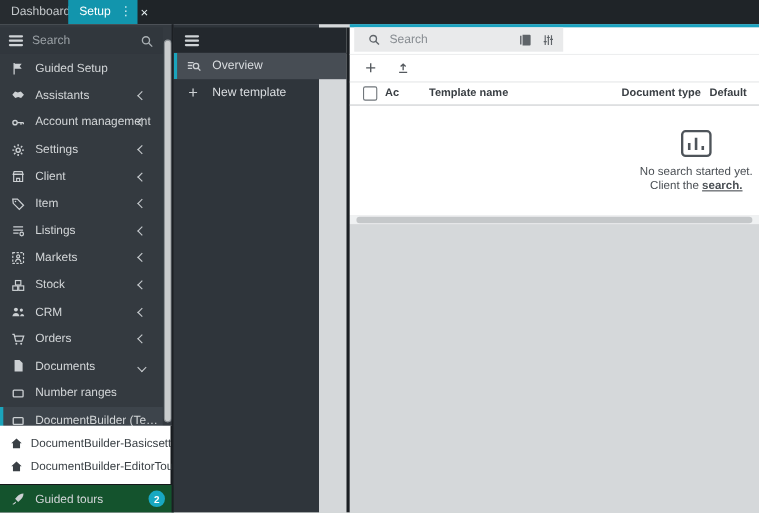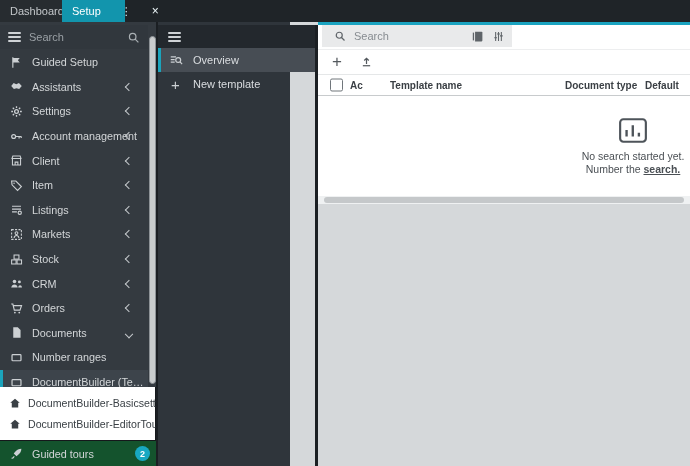--- a/index.html
+++ b/index.html
@@ -6,21 +6,21 @@
   html,body { width:690px; height:466px; }
   body {
     position:relative; overflow:hidden;
     font-family:"Liberation Sans", sans-serif;
     background:#d5d8da; font-size:11px;
   }
   svg { display:block; }
 
   
   .topbar { position:absolute; left:0; top:0; width:690px; height:22px; background:#1f2428; display:flex; }
-  .tab { height:22px; display:flex; align-items:center; padding:0 8px 0 10px; gap:20px; color:#c3c7ca; cursor:pointer; }
+  .tab { height:22px; display:flex; align-items:center; padding:0 8px 0 10px; gap:8px; color:#c3c7ca; cursor:pointer; }
   .tab.dashboard { width:62px; background:#272c30; }
   .tab.setup { width:63px; background:#1295ad; color:#fff; }
   .kebab { font-size:11px; line-height:1; color:#9aa0a5; }
   .tab.setup .kebab { color:#d6f0f5; }
   .tab-close { font-size:12px; line-height:1; color:#eef8fa; }
 
   
   .sidebar { position:absolute; left:0; top:22px; width:158px; height:444px; background:#343a40; color:#d3d6d8; }
   .side-header { position:absolute; left:0; top:3px; width:148px; height:24px; background:#31373d; display:flex; align-items:center; padding:0 8px; gap:8px; }
   .side-header input { flex:1; min-width:0; background:transparent; border:none; outline:none; color:#d3d6d8; font-size:11px; font-family:inherit; }
@@ -123,36 +123,36 @@
       <span class="ic">
           <svg width="13" height="13" viewBox="0 0 16 16">
             <path d="M1.5 7.5L4.5 3.8l3.2 1.3L11 3.8l3.5 3.7-3.2 3.7-3.3-1-3.2 1z" fill="currentColor"></path>
           </svg>
         </span>
       <span class="lbl">Assistants</span>
       <span class="chev l"></span>
     </div>
     <div class="mi">
       <span class="ic">
+          <svg width="13" height="13" viewBox="0 0 16 16" fill="none" stroke="currentColor" stroke-width="1.5">
+            <circle cx="4.5" cy="8" r="2.4"></circle>
+            <path d="M7 8h7M11.2 8v2.4M13.8 8v1.8"></path>
+          </svg>
+        </span>
+      <span class="lbl">Account management</span>
+      <span class="chev l"></span>
+    </div>
+    <div class="mi">
+      <span class="ic">
           <svg width="13" height="13" viewBox="0 0 16 16" fill="none" stroke="currentColor" stroke-width="1.6">
             <circle cx="8" cy="8" r="2.3"></circle>
             <path d="M8 1.5v2.2M8 12.3v2.2M1.5 8h2.2M12.3 8h2.2M3.4 3.4L5 5M11 11l1.6 1.6M12.6 3.4L11 5M5 11l-1.6 1.6"></path>
           </svg>
         </span>
       <span class="lbl">Settings</span>
-      <span class="chev l"></span>
-    </div>
-    <div class="mi">
-      <span class="ic">
-          <svg width="13" height="13" viewBox="0 0 16 16" fill="none" stroke="currentColor" stroke-width="1.5">
-            <circle cx="4.5" cy="8" r="2.4"></circle>
-            <path d="M7 8h7M11.2 8v2.4M13.8 8v1.8"></path>
-          </svg>
-        </span>
-      <span class="lbl">Account management</span>
       <span class="chev l"></span>
     </div>
     <div class="mi">
       <span class="ic">
           <svg width="13" height="13" viewBox="0 0 16 16" fill="none" stroke="currentColor" stroke-width="1.3">
             <path d="M2.5 5.5l1-3h9l1 3z"></path>
             <path d="M3 5.5h10v8H3z"></path>
             <path d="M6.3 13.5V10h3.4v3.5"></path>
           </svg>
         </span>
@@ -357,20 +357,20 @@
   </div>
 
   <div class="empty">
     <span class="eicon">
       <svg width="30" height="27" viewBox="0 0 28 25" fill="none" stroke="currentColor" stroke-width="2">
           <rect x="2" y="2" width="24" height="21" rx="3"></rect>
           <path d="M8 18v-6M13.8 18V7.5M19.5 18v-3.5" stroke-width="2.2"></path>
         </svg>
     </span>
     <div class="l1">No search started yet.</div>
-    <div class="l2"><span>Number the </span><a>search.</a></div>
+    <div class="l2"><span>Client the </span><a>search.</a></div>
   </div>
 
   <div class="hscroll">
     <span class="hthumb"></span>
   </div>
   <div class="main-gray"></div>
 </div>
 
 </body></html>

